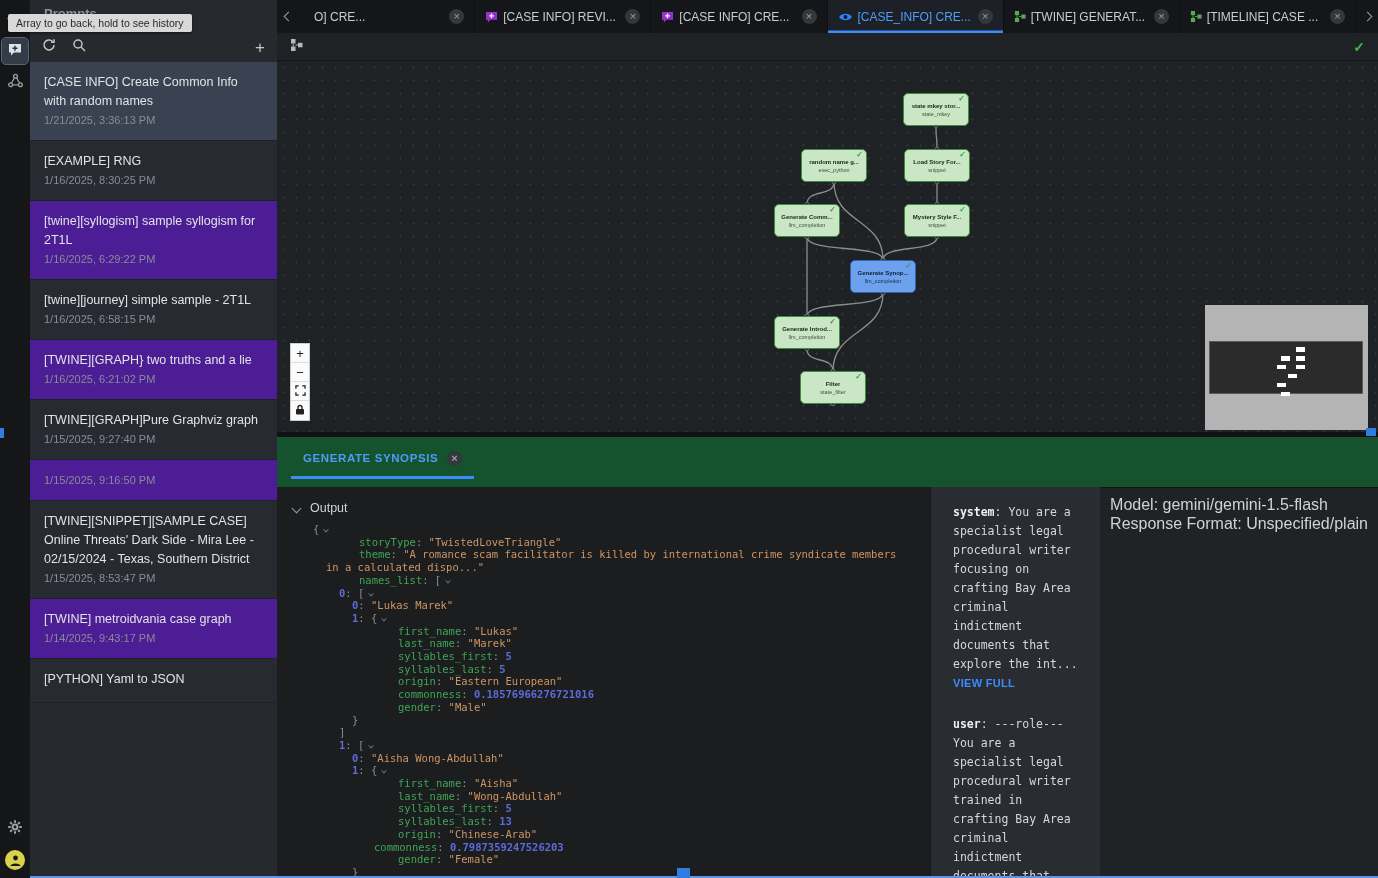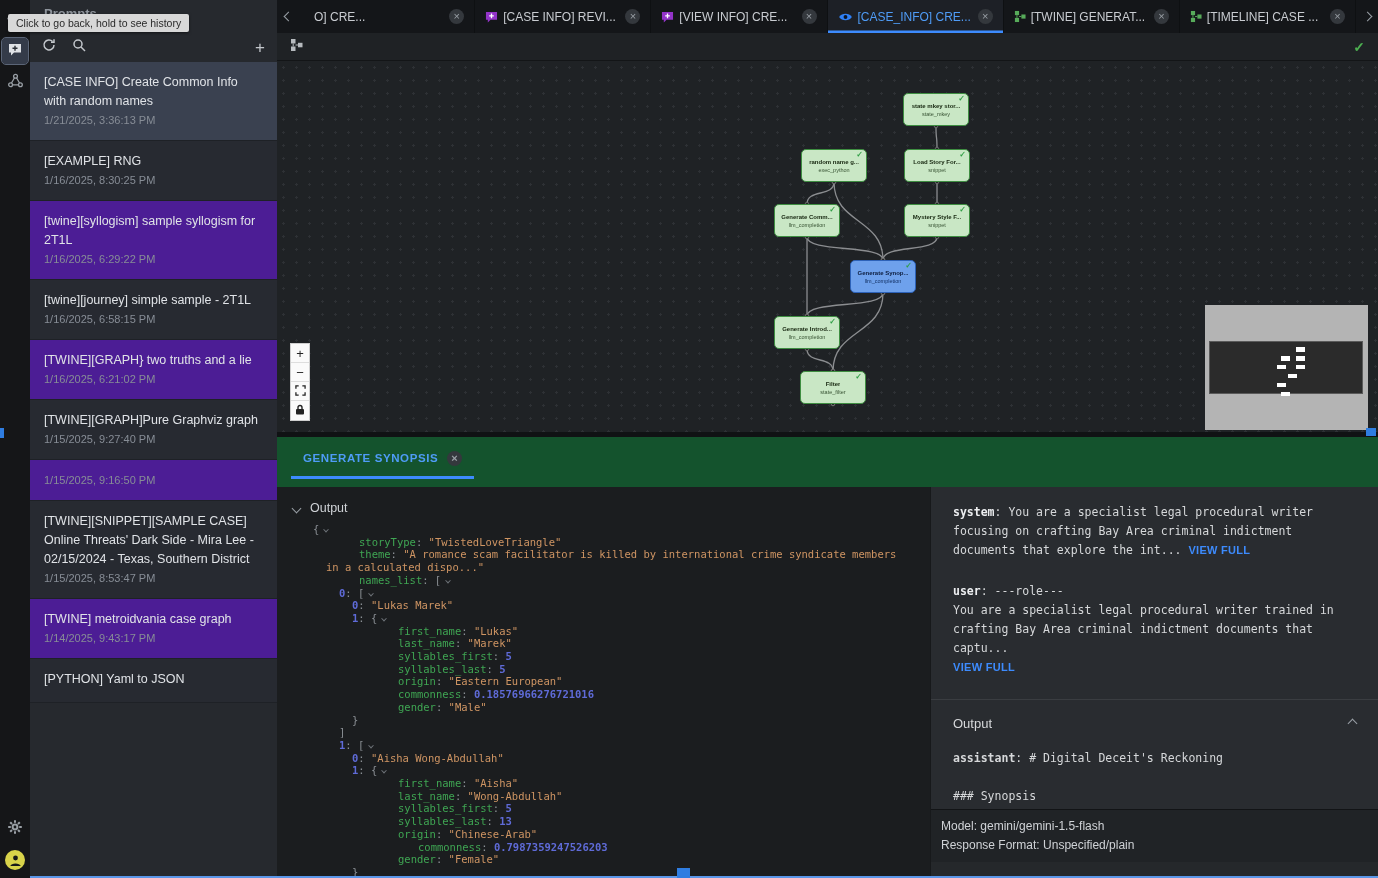--- a/index.html
+++ b/index.html
@@ -86,32 +86,32 @@
 
   .json-pane { width:653px; background:#1b1d1f; overflow:hidden; padding-top:12px; }
   .out-head { display:flex; align-items:center; gap:10px; padding:2px 16px 8px; color:#cfd2d6; font-size:12.5px; }
   .jtree { font-family:"DejaVu Sans Mono", monospace; font-size:10.5px; line-height:12.7px; color:#8a8f94; }
   .jline { white-space:pre-wrap; padding-right:20px; }
   .tok-k { color:#3fa653;margin-left:33px; } .tok-s { color:#cf9563; } .tok-n { color:#5f6bd8; font-weight:bold; }
   .tok-i { color:#5f6bd8; font-weight:bold; } .tok-p { color:#8a8f94; }
   .fold { display:inline-block; width:4px; height:4px; border-right:1.2px solid #6f747a; border-bottom:1.2px solid #6f747a;
     transform:rotate(45deg) translate(-1px,-1px); margin-left:5px; }
 
-  .chat-pane { flex:1; background:#292c30; border-left:1px solid #17191b; display:flex; flex-direction:column; position:relative; }
+  .chat-pane { flex:1; background:#292c30; border-left:1px solid #17191b; display:flex; flex-direction:row; position:relative; }
   .chat-scroll { flex:1; overflow:hidden; padding:16px 22px 0; font-family:"DejaVu Sans Mono", monospace;
     font-size:11.5px; line-height:19px; color:#d6d8da; }
   .msg { margin-bottom:22px; }
   .msg b { color:#eceef0; }
   .viewfull { color:#3d8bfd; font-weight:bold; font-family:"Liberation Sans", sans-serif; font-size:11px; letter-spacing:.3px; }
   .chat-divider { border-top:1px solid #3a3d41; margin:4px -22px 14px; }
   .out-head2 { display:flex; align-items:center; color:#d6d8da; font-family:"Liberation Sans", sans-serif;
     font-size:13px; margin-bottom:16px; }
   .out-head2 .chev { margin-left:auto; }
   .mline { margin-bottom:19px; }
-  .chat-footer { background:#202326; border-top:1px solid #121416; padding:7px 10px; font-size:12px; line-height:19px; color:#cfd2d6; }
+  .chat-footer { background:#202326; border-top:1px solid #121416; padding:7px 10px; font-size:16px; line-height:19px; color:#cfd2d6; }
   .chat-strip { height:16px; background:#25282b; }
 
   .chev { display:inline-block; width:7px; height:7px; border-right:1.6px solid #9aa0a6; border-bottom:1.6px solid #9aa0a6; }
   .chev.down { transform:rotate(45deg); } .chev.up { transform:rotate(-135deg); }
   .chev.left { transform:rotate(135deg); } .chev.right { transform:rotate(-45deg); }
 
   .bottom-line { position:absolute; left:30px; right:0; bottom:0; height:2px; background:#5a96e8; z-index:55; }
 </style>
 </head>
 <body>
@@ -220,21 +220,21 @@
         </div>
 
         <div class="list-item">
           <div class="li-title">[PYTHON] Yaml to JSON</div>
           <div class="li-time"></div>
         </div>
 
     </div>
   </div>
 
-  <div class="tooltip">Click to go back, hold to see history</div>
+  <div class="tooltip">Array to go back, hold to see history</div>
 
   <div class="main">
 
     <div class="tabbar">
       <div class="tab-scroll">
           <span class="chev left"></span>
         </div>
 
         <div class="tab">
           <span class="tabicon"></span>
@@ -253,21 +253,21 @@
           <span class="closer">×</span>
         </div>
 
         <div class="tab">
           <span class="tabicon prompt">
             <svg width="13" height="12" viewBox="0 0 14 13">
               <path d="M1 1h12v8.5H6l-3 3v-3H1z" fill="#9333c9"></path>
               <path d="M7 2.8v5M4.5 5.3h5" stroke="#fff" stroke-width="1.4"></path>
             </svg>
           </span>
-          <span class="lbl">[VIEW INFO] CRE...</span>
+          <span class="lbl">[CASE INFO] CRE...</span>
           <span class="closer">×</span>
         </div>
 
         <div class="tab active">
           <span class="tabicon eye">
             <svg width="15" height="10" viewBox="0 0 16 11">
               <path d="M1 5.5C4 .8 12 .8 15 5.5 12 10.2 4 10.2 1 5.5Z" fill="#2f81f7"></path>
               <circle cx="8" cy="5.5" r="2.1" fill="#0b1526"></circle>
             </svg>
           </span>
@@ -461,21 +461,21 @@
               <div class="jline" style="padding-left: 75px;"><span class="tok-p">}</span></div>
               <div class="jline" style="padding-left: 62px;"><span class="tok-p">]</span></div>
               <div class="jline" style="padding-left: 62px;"><span class="tok-i">1</span><span class="tok-p">: [</span><span class="fold"></span></div>
               <div class="jline" style="padding-left: 75px;"><span class="tok-i">0</span><span class="tok-p">: </span><span class="tok-s">"Aisha Wong-Abdullah"</span></div>
               <div class="jline" style="padding-left: 75px;"><span class="tok-i">1</span><span class="tok-p">: {</span><span class="fold"></span></div>
               <div class="jline" style="padding-left: 88px;"><span class="tok-k">first_name</span><span class="tok-p">: </span><span class="tok-s">"Aisha"</span></div>
               <div class="jline" style="padding-left: 88px;"><span class="tok-k">last_name</span><span class="tok-p">: </span><span class="tok-s">"Wong-Abdullah"</span></div>
               <div class="jline" style="padding-left: 88px;"><span class="tok-k">syllables_first</span><span class="tok-p">: </span><span class="tok-n">5</span></div>
               <div class="jline" style="padding-left: 88px;"><span class="tok-k">syllables_last</span><span class="tok-p">: </span><span class="tok-n">13</span></div>
               <div class="jline" style="padding-left: 88px;"><span class="tok-k">origin</span><span class="tok-p">: </span><span class="tok-s">"Chinese-Arab"</span></div>
-              <div class="jline" style="padding-left: 108px;"><span class="tok-k">commonness</span><span class="tok-p">: </span><span class="tok-n">0.7987359247526203</span></div>
+              <div class="jline" style="padding-left: 64px;"><span class="tok-k">commonness</span><span class="tok-p">: </span><span class="tok-n">0.7987359247526203</span></div>
               <div class="jline" style="padding-left: 88px;"><span class="tok-k">gender</span><span class="tok-p">: </span><span class="tok-s">"Female"</span></div>
               <div class="jline" style="padding-left: 75px;"><span class="tok-p">}</span></div>
             </div>
         </div>
 
         <div class="chat-pane">
           <div class="chat-scroll">
             <div class="msg">
               <b>system</b><span>: You are a specialist legal procedural writer focusing on crafting Bay Area criminal indictment documents that explore the int... </span><span class="viewfull">VIEW FULL</span>
             </div>

